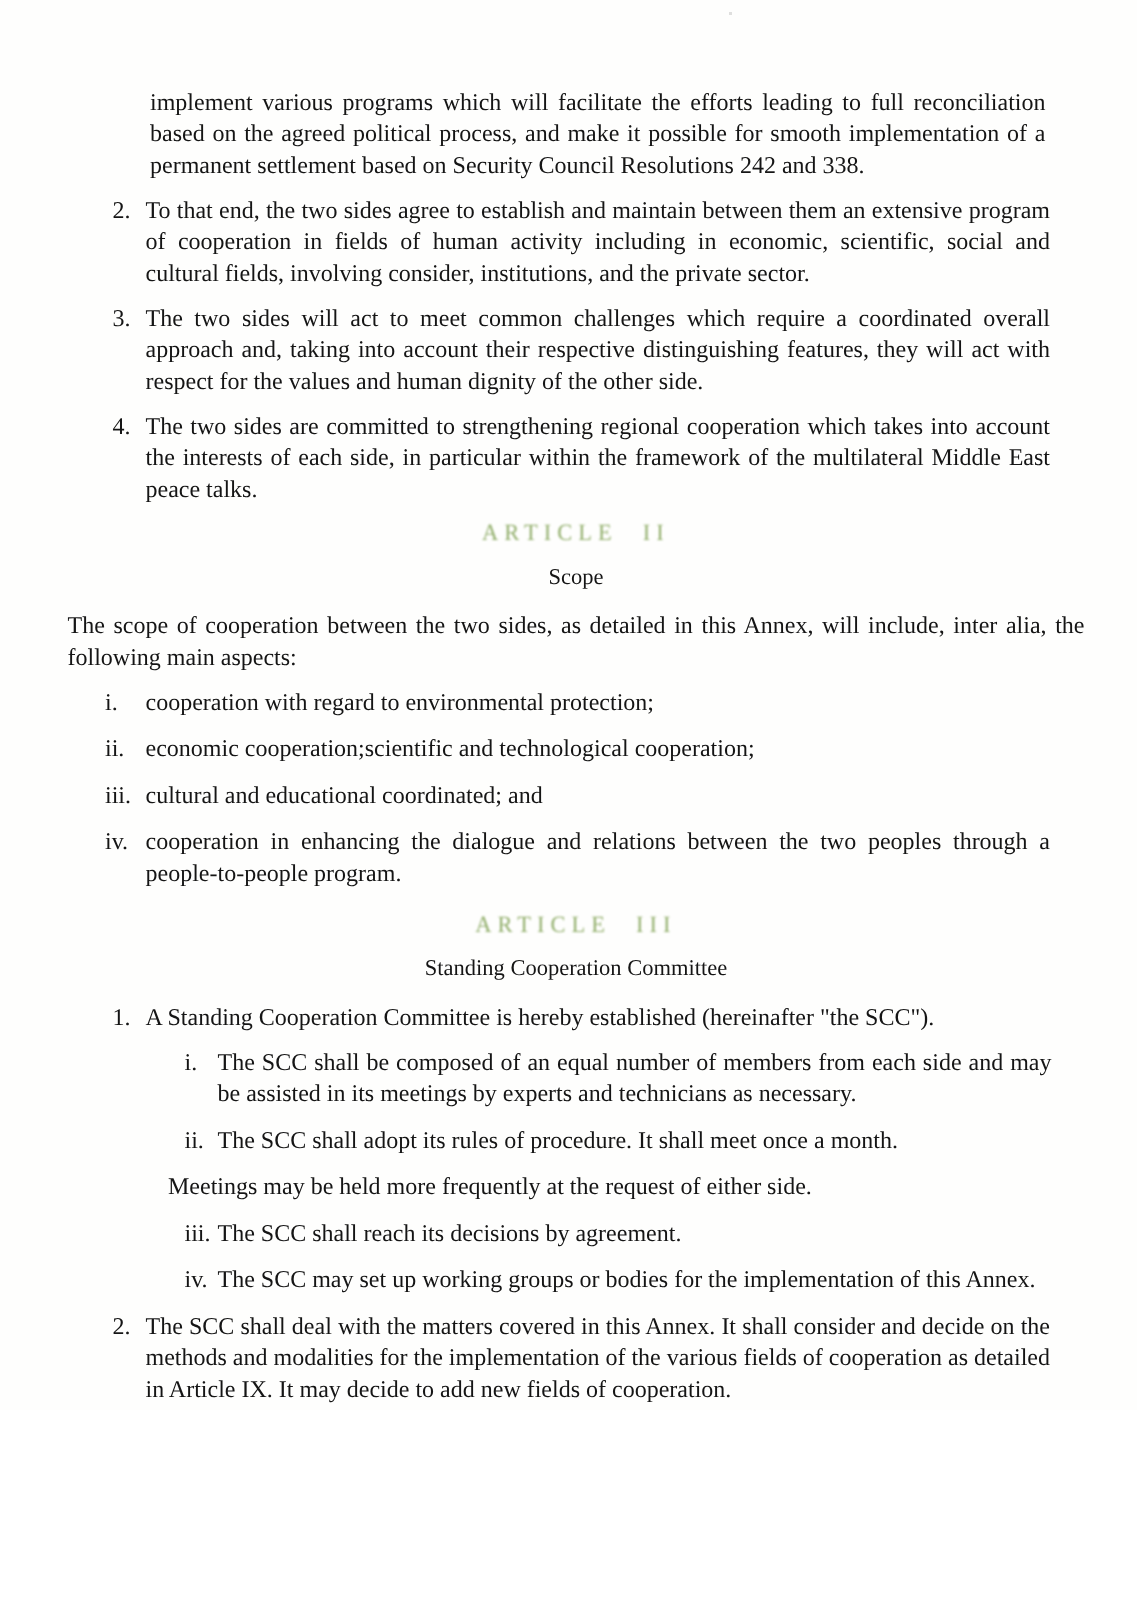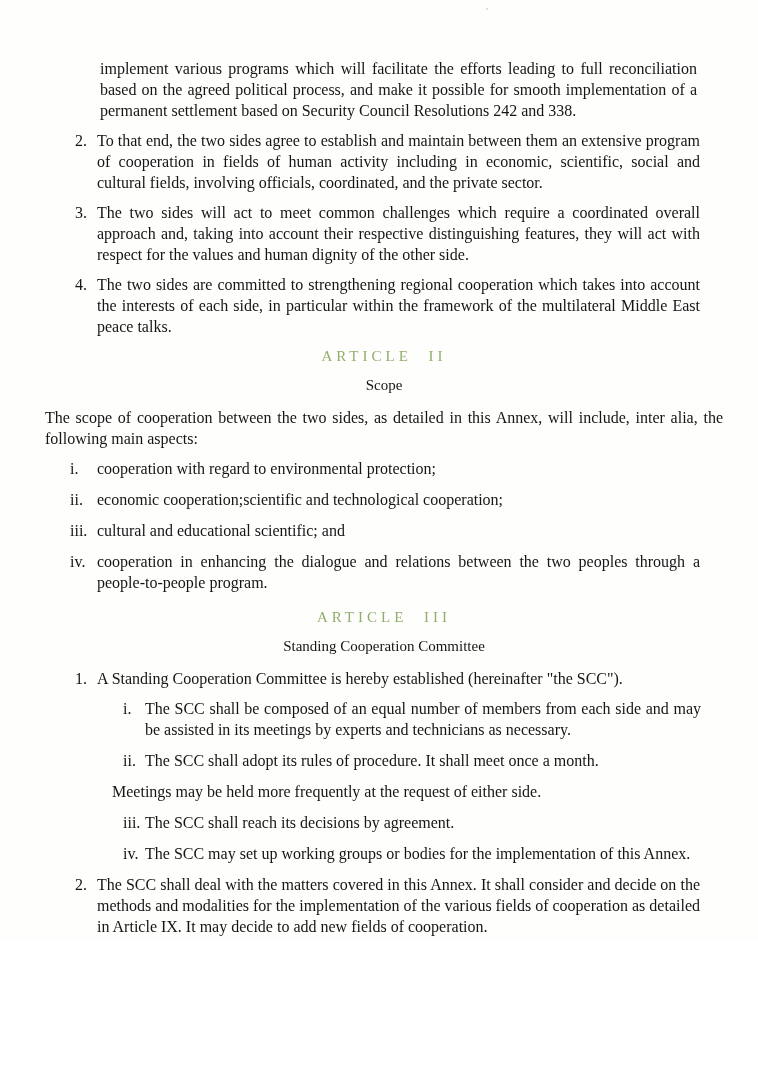--- a/index.html
+++ b/index.html
@@ -65,21 +65,21 @@
 </head>
 <body>
 
 <div class="page">
   <div class="content">
 
     <p class="cont-para">implement various programs which will facilitate the efforts leading to full reconciliation based on the agreed political process, and make it possible for smooth implementation of a permanent settlement based on Security Council Resolutions 242 and 338.</p>
 
     <div class="num-item">
       <span class="marker">2.</span>
-      <span class="body">To that end, the two sides agree to establish and maintain between them an extensive program of cooperation in fields of human activity including in economic, scientific, social and cultural fields, involving officials, coordinated, and the private sector.</span>
+      <span class="body">To that end, the two sides agree to establish and maintain between them an extensive program of cooperation in fields of human activity including in economic, scientific, social and cultural fields, involving consider, institutions, and the private sector.</span>
     </div>
     <div class="num-item">
       <span class="marker">3.</span>
       <span class="body">The two sides will act to meet common challenges which require a coordinated overall approach and, taking into account their respective distinguishing features, they will act with respect for the values and human dignity of the other side.</span>
     </div>
     <div class="num-item">
       <span class="marker">4.</span>
       <span class="body">The two sides are committed to strengthening regional cooperation which takes into account the interests of each side, in particular within the framework of the multilateral Middle East peace talks.</span>
     </div>
 
@@ -91,21 +91,21 @@
     <div class="roman-item">
       <span class="marker">i.</span>
       <span class="body">cooperation with regard to environmental protection;</span>
     </div>
     <div class="roman-item">
       <span class="marker">ii.</span>
       <span class="body">economic cooperation;scientific and technological cooperation;</span>
     </div>
     <div class="roman-item">
       <span class="marker">iii.</span>
-      <span class="body">cultural and educational scientific; and</span>
+      <span class="body">cultural and educational coordinated; and</span>
     </div>
     <div class="roman-item">
       <span class="marker">iv.</span>
       <span class="body">cooperation in enhancing the dialogue and relations between the two peoples through a people-to-people program.</span>
     </div>
 
     <p class="article-heading gap-before-article">ARTICLE III</p>
     <p class="section-title">Standing Cooperation Committee</p>
 
     <div class="num-item">

